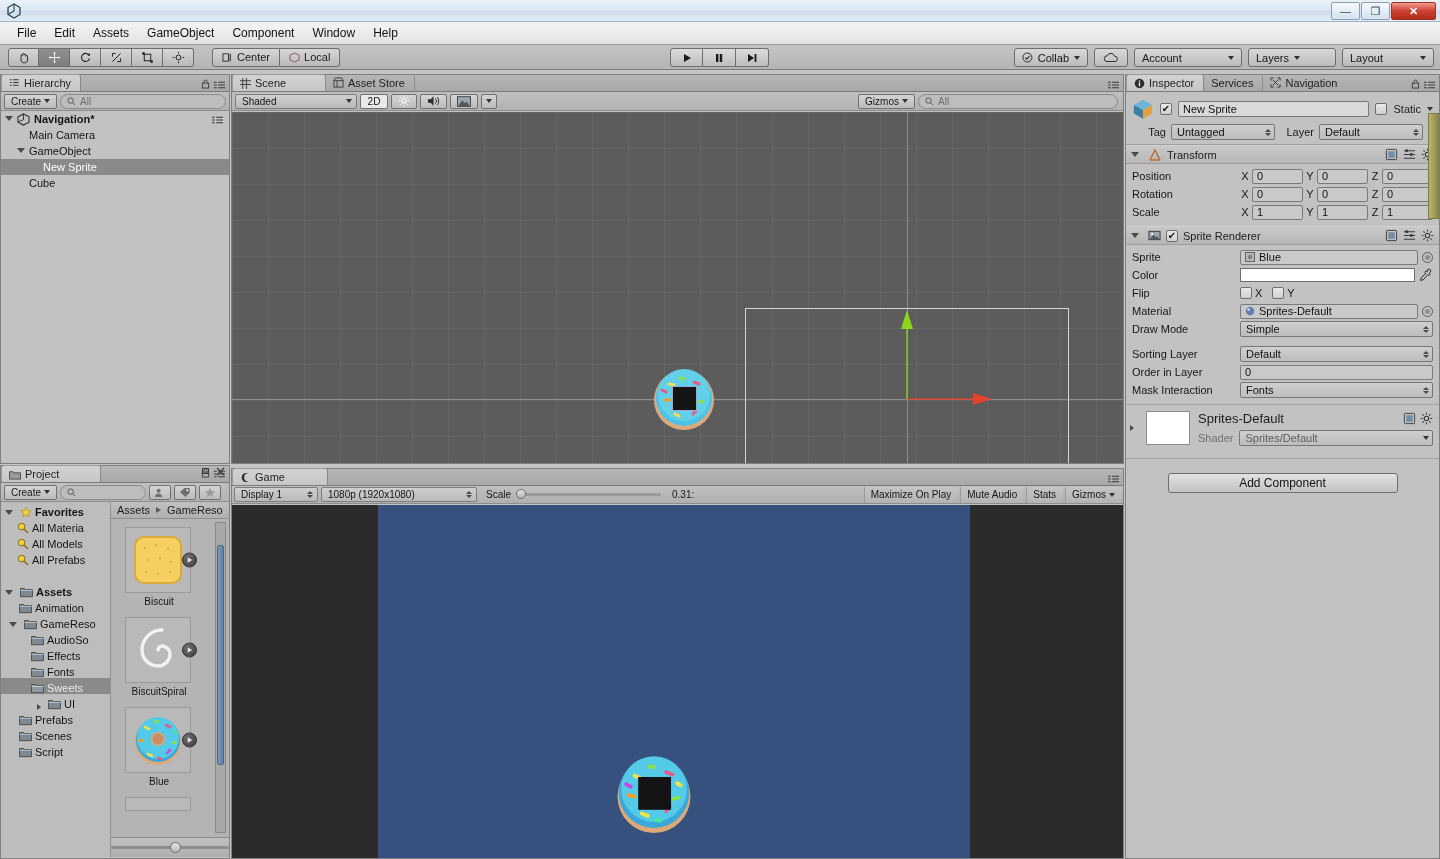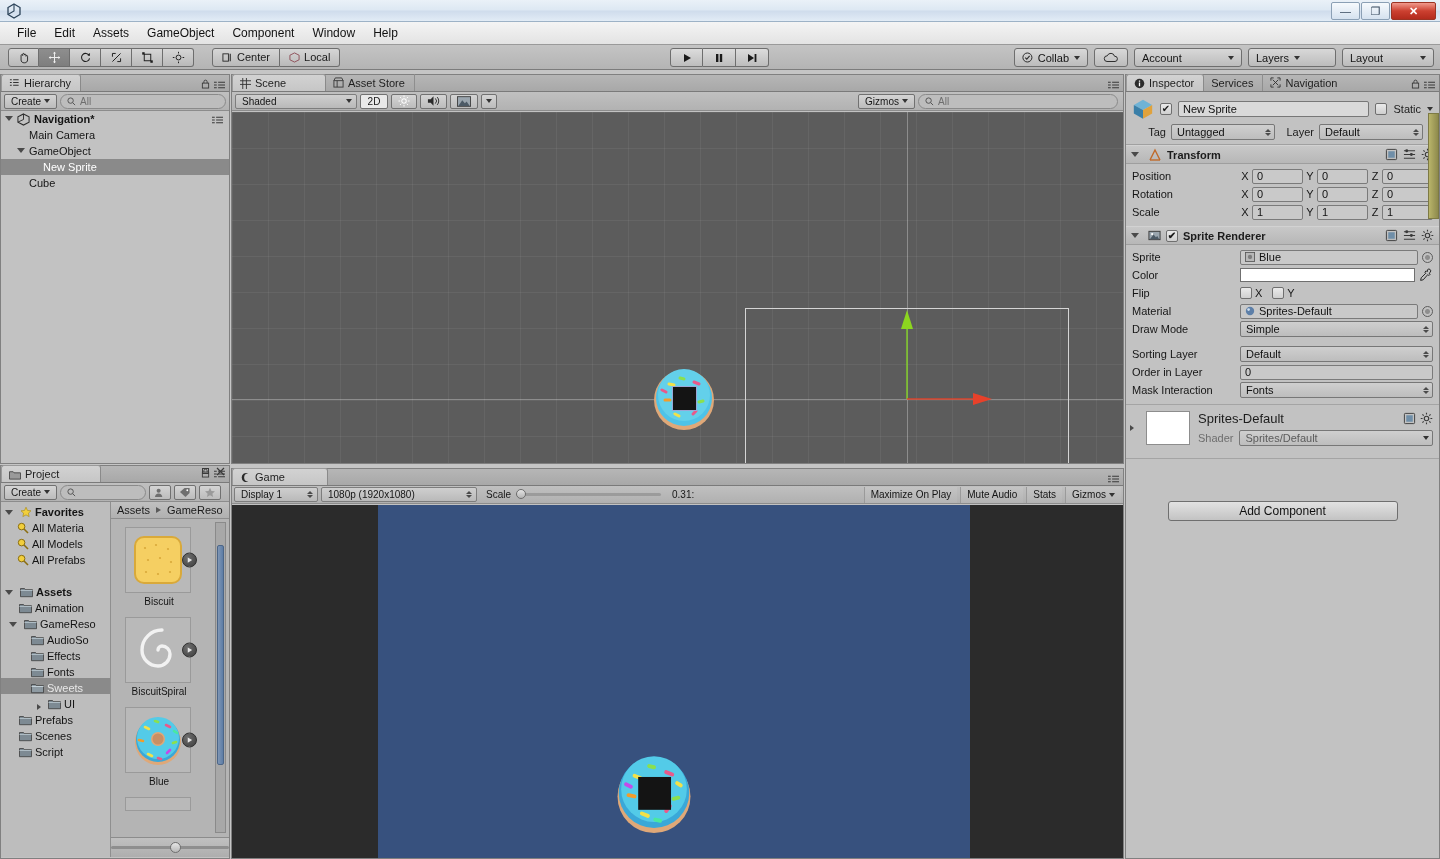--- a/index.html
+++ b/index.html
@@ -245,21 +245,21 @@
     font-size:11px; color:#111;
   }
   .dd-arrows { display:flex;flex-direction:column; gap:1px; line-height:0;}
   .dd-arrows i { display:block;width:0;height:0;border-left:3px solid transparent;border-right:3px solid transparent;}
   .dd-arrows i.up { border-bottom:3px solid #4a4a4a;}
   .dd-arrows i.dn { border-top:3px solid #4a4a4a;}
 
   .comp-header {
     height:19px; background:linear-gradient(to bottom,#c8c8c8,#b7b7b7);
     border-top:1px solid #d2d2d2; border-bottom:1px solid #9e9e9e;
-    display:flex;align-items:center; gap:5px; padding:0 5px; font-weight:bold; font-size:11px;
+    display:flex;align-items:center; gap:5px; padding:0 5px; font-weight:normal; font-size:11px;
   }
   .comp-body { padding:3px 6px 5px 6px; }
   .prop-row { display:flex; align-items:center; height:18px; font-size:11px; color:#161616;}
   .prop-label { width:108px; flex:0 0 auto;}
   .num-field {
     height:15px; border:1px solid #7a7a7a; background:#c9c9c9; border-radius:2px;
     display:flex;align-items:center;padding:0 4px; font-size:11px; color:#111; flex:1;
   }
   .xyz { display:flex; align-items:center; flex:1; gap:2px;}
   .xyz .ax { width:10px; text-align:center; font-size:11px;}
@@ -268,21 +268,21 @@
     display:flex;align-items:center;gap:4px;padding:0 4px; font-size:11px; color:#111; flex:1;
   }
   .radio-target { width:11px;height:11px;border-radius:50%;border:1px solid #5c5c5c;
     background:radial-gradient(circle,#8e8e8e 0 2px,#c2c2c2 3px); margin-left:4px; flex:0 0 auto;}
   .mat-block { display:flex; gap:8px; padding:6px 6px 6px 4px; border-top:1px solid #a4a4a4; align-items:flex-start;}
   .mat-preview { width:44px;height:34px;background:#fff;border:1px solid #8d8d8d;}
   .addcomp-wrap { display:flex;justify-content:center; padding:14px 0 0 0; border-top:1px solid #a4a4a4; margin-top:6px;}
   .addcomp {
     width:230px;height:20px;border:1px solid #6f6f6f;border-radius:3px;
     background:linear-gradient(to bottom,#e2e2e2,#c3c3c3);
-    display:flex;align-items:center;justify-content:center;font-size:12px;color:#111;margin-top:28px;
+    display:flex;align-items:center;justify-content:center;font-size:12px;color:#111;
   }
   .insp-scroll { position:absolute; right:0; top:20px; width:11px; height:106px;
     background:linear-gradient(to right,#b9b46a,#8e8a4d); border:1px solid #7d7a44;}
 
   .icon-sm { width:13px;height:13px;display:block;}
   .lock-ic { width:9px;height:10px; }
   .hamb { width:11px;height:9px; }
 </style>
 </head>
 <body>

